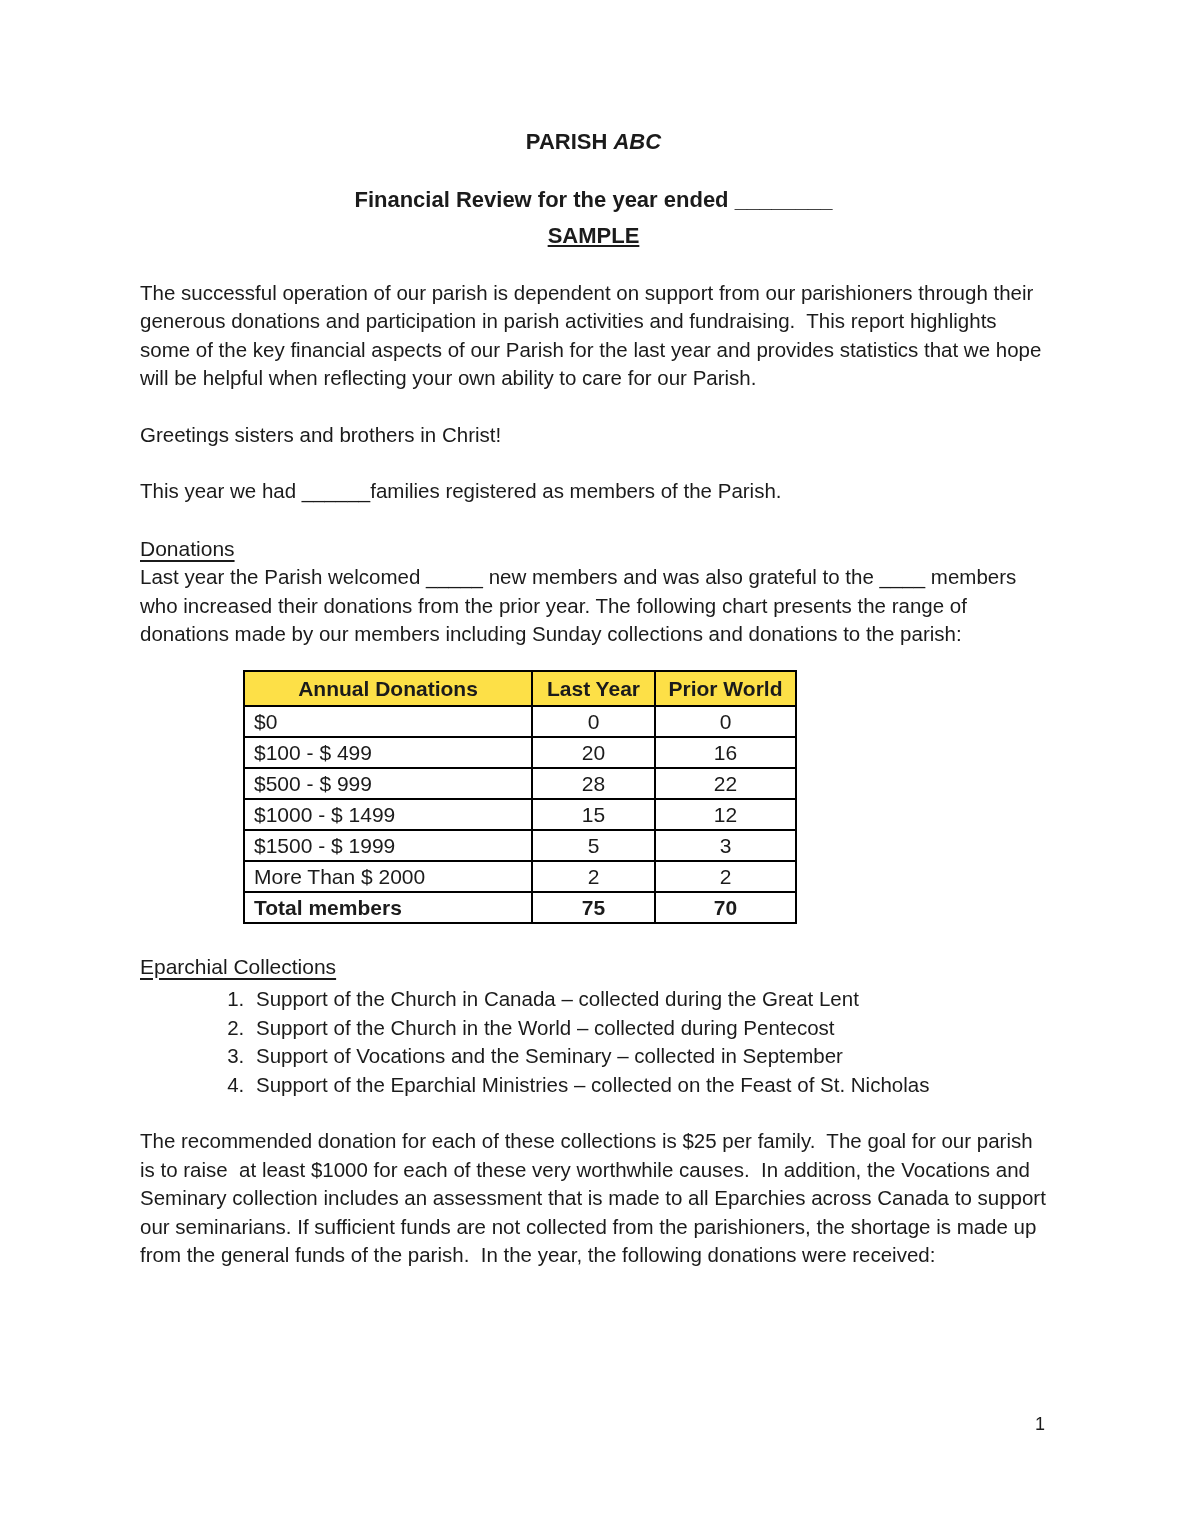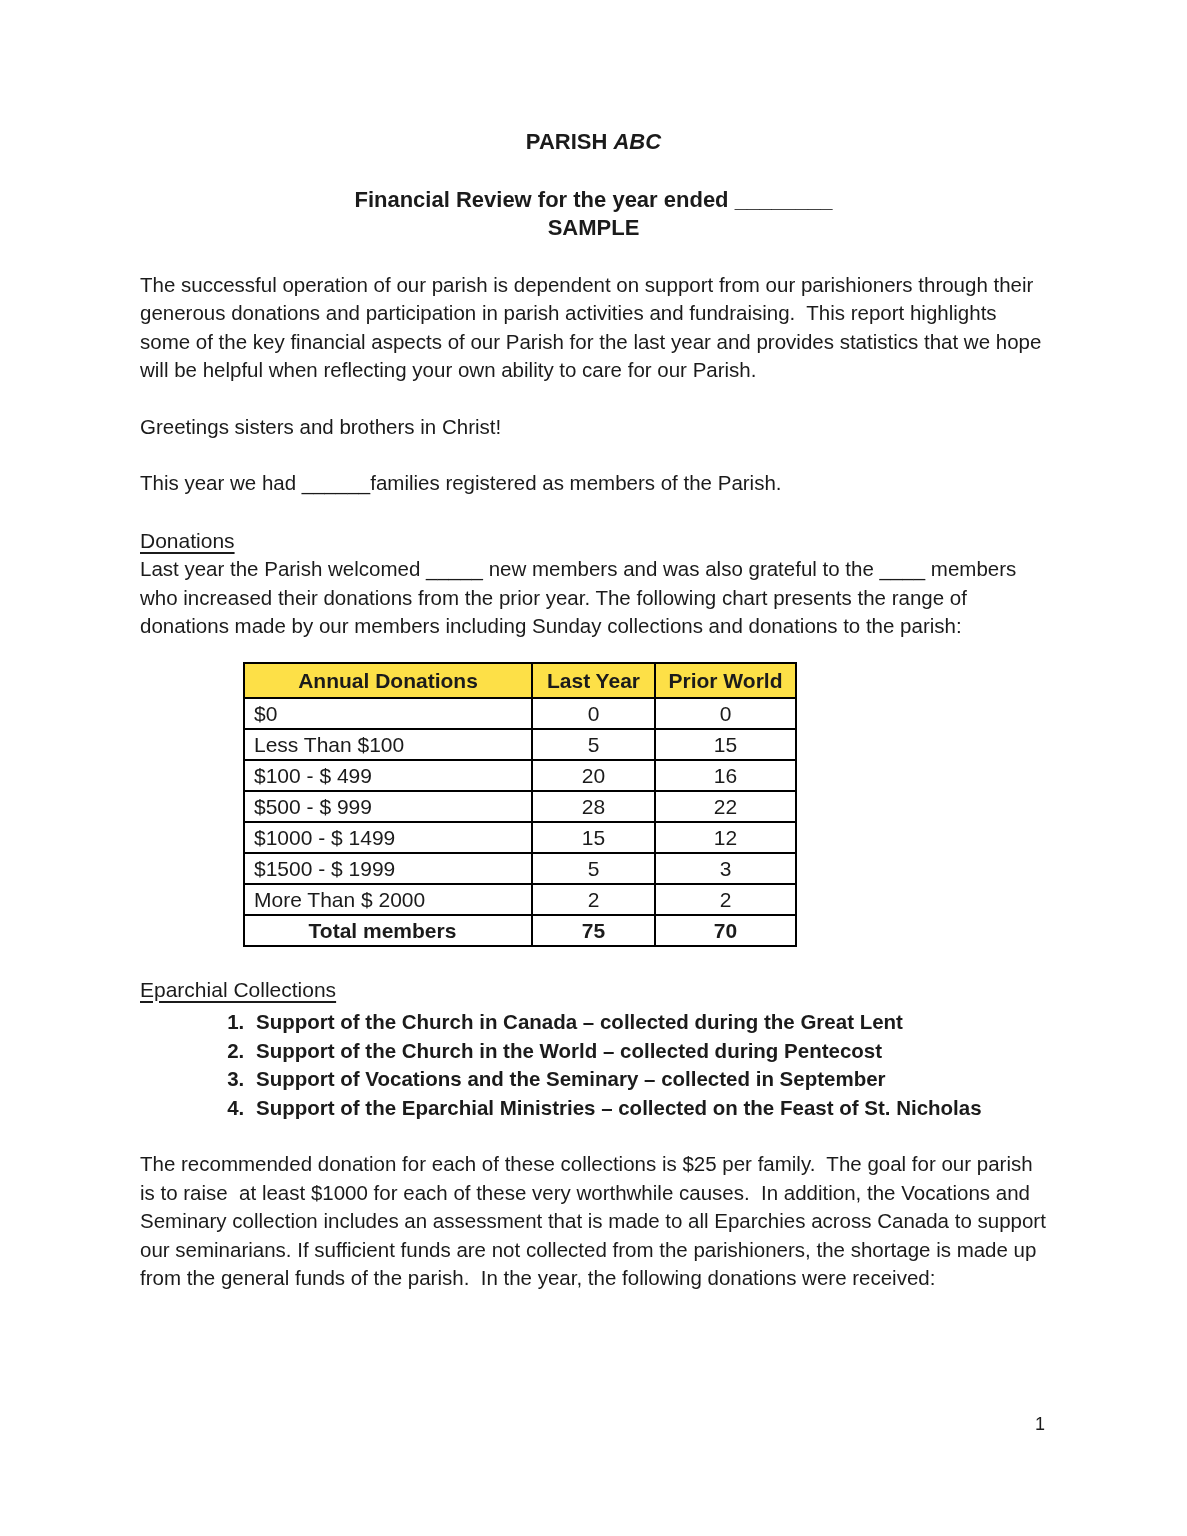--- a/index.html
+++ b/index.html
@@ -35,22 +35,23 @@
   }
   .title-sub {
     font-size: 22px;
     font-weight: bold;
     margin: 29px 0 0 0;
     line-height: 28.5px;
   }
   .title-sample {
     font-size: 22px;
     font-weight: bold;
-    margin: 0;
-    line-height: 28.5px;
+    margin: 8px;
+    line-height: 28.5px;
+    text-decoration: underline;
   }
   p {
     margin: 28px 0 0 0;
     white-space: pre-wrap;
   }
   .section-heading {
     font-size: 21px;
     font-weight: normal;
     text-decoration: underline;
     text-decoration-thickness: 2px;
@@ -82,30 +83,29 @@
   }
   table.donations-table td {
     height: 27px;
   }
   col.c-label { width: 288px; }
   col.c-last  { width: 123px; }
   col.c-prior { width: 141px; }
   td.cell-label { text-align: left; }
   td.cell-num { text-align: center; }
   tr.total-row td { font-weight: bold; }
-  tr.total-row td.cell-label { text-align: center; padding-right: 20px; }
+  tr.total-row td.cell-label { text-align: left; padding-right: 20px; }
   ol.collection-list {
     margin: 4px 0 0 0;
     padding-left: 110px;
   }
   ol.collection-list li {
     line-height: 28.5px;
     padding-left: 6px;
     margin: 0;
-    font-weight: bold;
   }
   .page-number {
     position: absolute;
     top: 1410px;
     right: 142px;
     font-size: 18px;
     line-height: 28px;
   }
 </style>
 </head>
@@ -142,25 +142,20 @@
           <th>Prior World</th>
         </tr>
       </thead>
       <tbody>
         <tr>
           <td class="cell-label">$0</td>
           <td class="cell-num">0</td>
           <td class="cell-num">0</td>
         </tr>
         <tr>
-          <td class="cell-label">Less Than $100</td>
-          <td class="cell-num">5</td>
-          <td class="cell-num">15</td>
-        </tr>
-        <tr>
           <td class="cell-label">$100 - $ 499</td>
           <td class="cell-num">20</td>
           <td class="cell-num">16</td>
         </tr>
         <tr>
           <td class="cell-label">$500 - $ 999</td>
           <td class="cell-num">28</td>
           <td class="cell-num">22</td>
         </tr>
         <tr>

